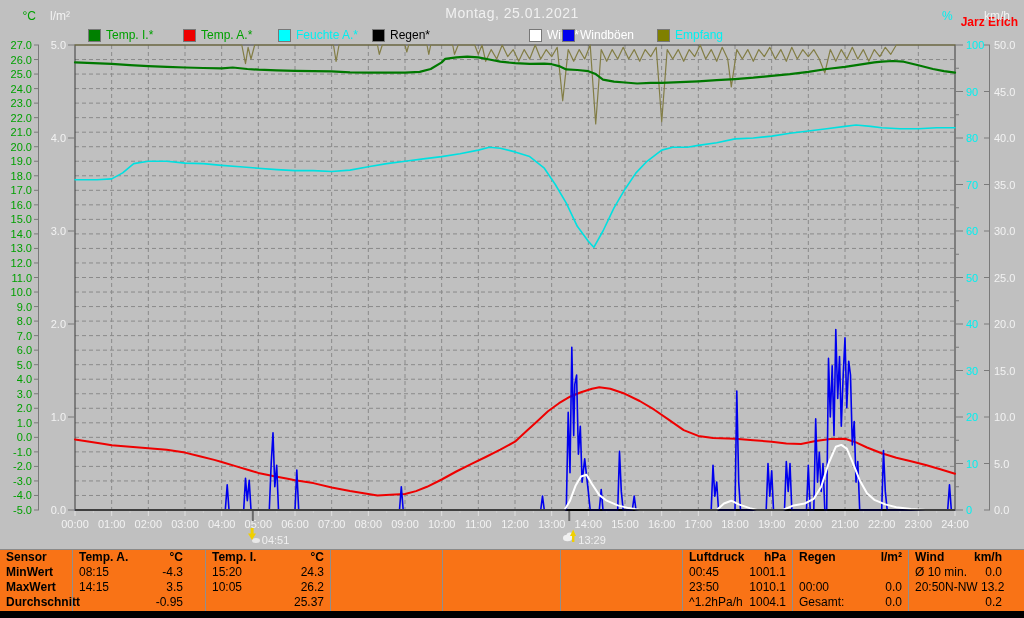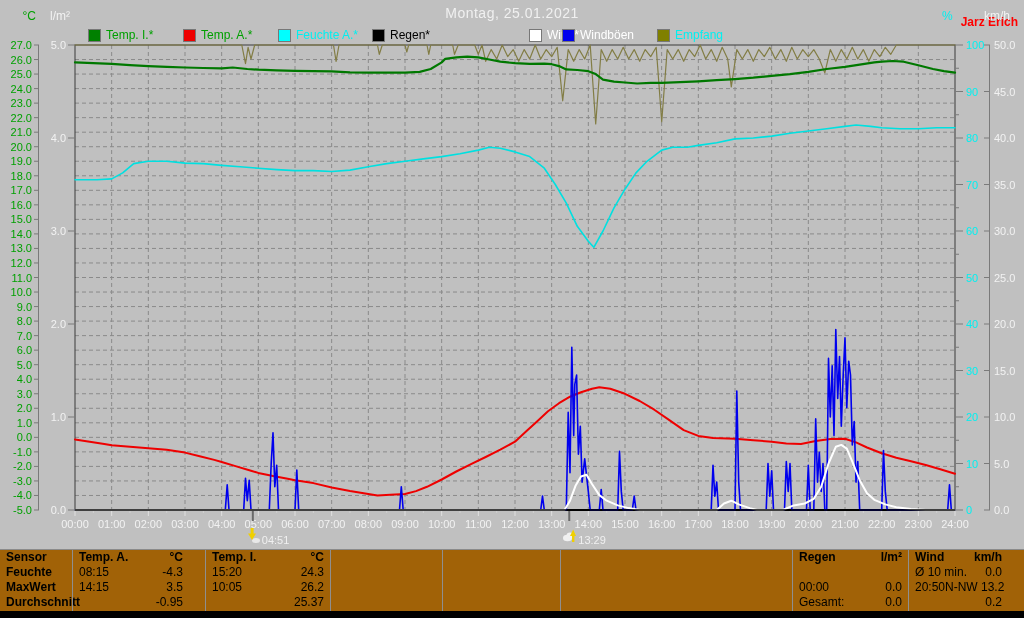--- a/index.html
+++ b/index.html
@@ -27,21 +27,21 @@
     top:28px;left:0;width:856px;height:16px;font-size:12px;
   }
   .legend-item{position:absolute;top:0;display:flex;align-items:center;gap:5px;white-space:nowrap;}
   .legend-swatch{width:11px;height:11px;border:1px solid #777;display:inline-block;flex:0 0 auto;}
   #chart{top:0;left:0;width:1024px;height:550px;}
   #markers{top:0;left:0;}
   .marker{position:absolute;display:flex;align-items:flex-end;gap:2px;height:16px;}
   .marker-label{color:#f0f0f0;font-size:11px;line-height:14px;margin-top:28px;}
   #table{
     top:549px;left:0;width:1024px;height:62px;
-    background:#a16207;border-top:1px solid #8a8a8a;
+    background:#f97316;border-top:1px solid #8a8a8a;
     font-size:12px;color:#000;
   }
   .tcol{position:absolute;top:0;height:62px;box-sizing:border-box;}
   .tcol.divided{border-left:1px solid #8f8f8f;}
   .trow{height:15px;line-height:15px;display:flex;justify-content:space-between;padding:0 6px;white-space:nowrap;overflow:hidden;}
   .trow.head{font-weight:bold;}
   .rowlabel{font-weight:bold;}
   #bottom-bar{
     top:611px;left:0;width:1024px;height:7px;background:#000;
   }
@@ -384,21 +384,21 @@
         <span class="marker-label">13:29</span>
       </div>
     </div>
 
   <div id="table" class="abs">
       <div class="tcol" style="left: 0px; width: 88px;">
         <div class="trow rowlabel">
           <span>Sensor</span>
         </div>
         <div class="trow rowlabel">
-          <span>Feuchte</span>
+          <span>MinWert</span>
         </div>
         <div class="trow rowlabel">
           <span>MaxWert</span>
         </div>
         <div class="trow rowlabel">
           <span>Durchschnitt</span>
         </div>
       </div>
       <div class="tcol divided" style="left: 72px; width: 117px;">
         <div class="trow head">
@@ -483,20 +483,38 @@
         </div>
         <div class="trow">
           <span></span>
           <span></span>
         </div>
         <div class="trow">
           <span></span>
           <span></span>
         </div>
       </div>
+      <div class="tcol divided" style="left: 682px; width: 110px;">
+        <div class="trow head">
+          <span>Luftdruck</span>
+          <span>hPa</span>
+        </div>
+        <div class="trow">
+          <span>00:45</span>
+          <span>1001.1</span>
+        </div>
+        <div class="trow">
+          <span>23:50</span>
+          <span>1010.1</span>
+        </div>
+        <div class="trow">
+          <span>^1.2hPa/h</span>
+          <span>1004.1</span>
+        </div>
+      </div>
       <div class="tcol divided" style="left: 792px; width: 116px;">
         <div class="trow head">
           <span>Regen</span>
           <span>l/m²</span>
         </div>
         <div class="trow">
           <span></span>
           <span></span>
         </div>
         <div class="trow">

